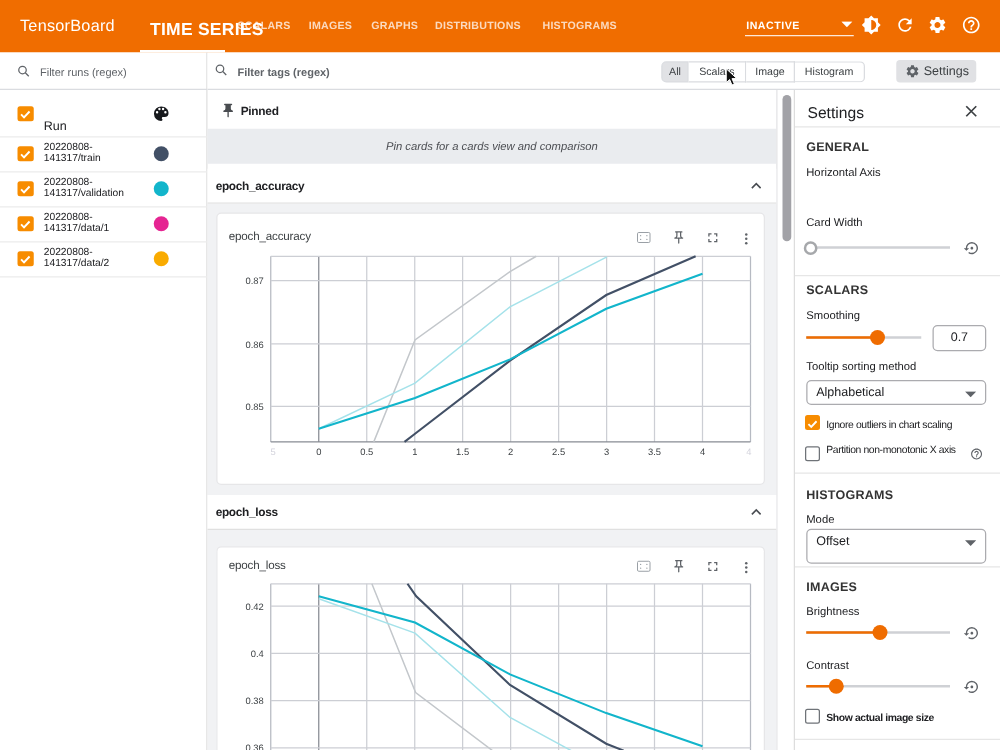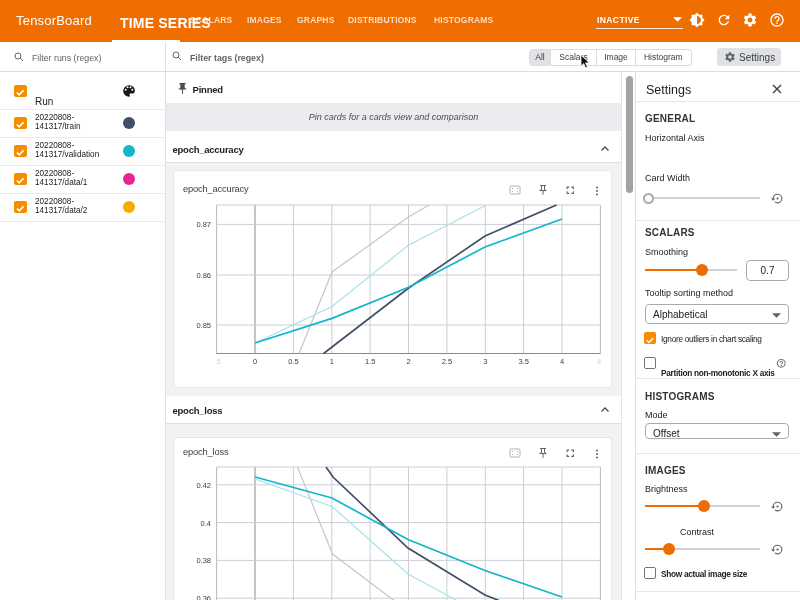--- a/index.html
+++ b/index.html
@@ -237,40 +237,40 @@
 <div class="abs" style="left:746px;top:260px;width:43px;height:21px;box-sizing:border-box;border:1px solid #ababaf;border-radius:4px;font-size:10px;color:#202124;line-height:20px;text-align:center">0.7</div>
 <div style="position:absolute;left:645px;top:288px;font-size:9px;color:#202124;font-weight:400;white-space:nowrap;text-align:right;">Tooltip sorting method</div>
 <div style="position:absolute;left:645px;top:304px;width:144px;height:20px;box-sizing:border-box;border:1px solid #ababaf;border-radius:4px;background:#fff;font-size:10px;color:#202124;line-height:19px;padding-left:7px">Alphabetical<svg style="position:absolute;right:7px;top:7.5px" width="9" height="5" viewBox="0 0 10 5">
         <path d="M0 0 L10 0 L5 5 Z" fill="#5f6368"></path>
       </svg></div>
 <div style="position:absolute;left:644px;top:332px;width:12px;height:12px;background:#f78c00;border-radius:2px"><svg width="12" height="12" viewBox="0 0 24 24">
         <polyline points="5.5,12.5 10,17 18.5,8" fill="none" stroke="#fff" stroke-width="3"></polyline>
       </svg></div>
 <div style="position:absolute;left:661px;top:334px;font-size:8.3px;color:#202124;font-weight:400;white-space:nowrap;letter-spacing:-0.3px">Ignore outliers in chart scaling</div>
 <div style="position:absolute;left:644px;top:356.5px;width:12px;height:12px;box-sizing:border-box;border:1.6px solid #6f7378;border-radius:2px;background:#fff"></div>
-<div style="position:absolute;left:661px;top:368px;font-size:8.3px;color:#202124;font-weight:700;white-space:nowrap;letter-spacing:-0.3px">Partition non-monotonic X axis</div>
+<div style="position:absolute;left:661px;top:354px;font-size:8.3px;color:#202124;font-weight:400;white-space:nowrap;letter-spacing:-0.3px">Partition non-monotonic X axis</div>
 <svg style="position:absolute;left:776px;top:357.5px" width="10.5" height="10.5" viewBox="0 0 24 24">
       <path fill="#5f6368" d="M11 18h2v-2h-2v2zm1-16C6.48 2 2 6.48 2 12s4.48 10 10 10 10-4.48 10-10S17.52 2 12 2zm0 18c-4.41 0-8-3.59-8-8s3.59-8 8-8 8 3.59 8 8-3.59 8-8 8zm0-14c-2.21 0-4 1.79-4 4h2c0-1.1.9-2 2-2s2 .9 2 2c0 2-3 1.75-3 5h2c0-2.25 3-2.5 3-5 0-2.21-1.79-4-4-4z"></path>
     </svg>
 <div style="position:absolute;left:636px;top:378px;width:164px;height:1px;background:#e6e6e6"></div>
 <div style="position:absolute;left:645px;top:390.5px;font-size:10px;color:#333;font-weight:700;white-space:nowrap;letter-spacing:0.2px">HISTOGRAMS</div>
 <div style="position:absolute;left:645px;top:410px;font-size:9px;color:#202124;font-weight:400;white-space:nowrap;">Mode</div>
-<div style="position:absolute;left:645px;top:423px;width:144px;height:16px;box-sizing:border-box;border:1px solid #ababaf;border-radius:4px;background:#fff;font-size:10px;color:#202124;line-height:19px;padding-left:7px">Offset<svg style="position:absolute;right:7px;top:7.5px" width="9" height="5" viewBox="0 0 10 5">
+<div style="position:absolute;left:645px;top:423px;width:144px;height:28px;box-sizing:border-box;border:1px solid #ababaf;border-radius:4px;background:#fff;font-size:10px;color:#202124;line-height:19px;padding-left:7px">Offset<svg style="position:absolute;right:7px;top:7.5px" width="9" height="5" viewBox="0 0 10 5">
         <path d="M0 0 L10 0 L5 5 Z" fill="#5f6368"></path>
       </svg></div>
 <div style="position:absolute;left:636px;top:453px;width:164px;height:1px;background:#e6e6e6"></div>
 <div style="position:absolute;left:645px;top:465px;font-size:10px;color:#333;font-weight:700;white-space:nowrap;letter-spacing:0.2px">IMAGES</div>
 <div style="position:absolute;left:645px;top:483.5px;font-size:9px;color:#202124;font-weight:400;white-space:nowrap;">Brightness</div>
 <div style="position:absolute;left:645px;top:505px;width:115px;height:2px;background:#cfd1d5"></div>
     <div style="position:absolute;left:645px;top:505px;width:58.5px;height:2px;background:#ef6c00"></div>
     <div style="position:absolute;left:697.5px;top:500px;width:12px;height:12px;border-radius:50%;background:#ef6c00"></div>
 <svg style="position:absolute;left:770.5px;top:499.5px" width="13" height="13" viewBox="0 0 24 24">
       <path fill="#5f6368" d="M14 12c0-1.1-.9-2-2-2s-2 .9-2 2 .9 2 2 2 2-.9 2-2zm-2-9a9 9 0 0 0-9 9H0l4 4 4-4H5a7 7 0 1 1 7 7c-1.51 0-2.91-.49-4.06-1.3l-1.42 1.44A9 9 0 1 0 12 3z"></path>
     </svg>
-<div style="position:absolute;left:645px;top:526.5px;font-size:9px;color:#202124;font-weight:400;white-space:nowrap;margin-left:35px;">Contrast</div>
+<div style="position:absolute;left:645px;top:526.5px;font-size:9px;color:#202124;font-weight:400;white-space:nowrap;">Contrast</div>
 <div style="position:absolute;left:645px;top:548px;width:115px;height:2px;background:#cfd1d5"></div>
     <div style="position:absolute;left:645px;top:548px;width:23.5px;height:2px;background:#ef6c00"></div>
     <div style="position:absolute;left:662.5px;top:543px;width:12px;height:12px;border-radius:50%;background:#ef6c00"></div>
 <svg style="position:absolute;left:770.5px;top:542.5px" width="13" height="13" viewBox="0 0 24 24">
       <path fill="#5f6368" d="M14 12c0-1.1-.9-2-2-2s-2 .9-2 2 .9 2 2 2 2-.9 2-2zm-2-9a9 9 0 0 0-9 9H0l4 4 4-4H5a7 7 0 1 1 7 7c-1.51 0-2.91-.49-4.06-1.3l-1.42 1.44A9 9 0 1 0 12 3z"></path>
     </svg>
 <div style="position:absolute;left:644px;top:567px;width:12px;height:12px;box-sizing:border-box;border:1.6px solid #6f7378;border-radius:2px;background:#fff"></div>
 <div style="position:absolute;left:661px;top:569px;font-size:8.3px;color:#202124;font-weight:700;white-space:nowrap;letter-spacing:-0.3px">Show actual image size</div>
 <div style="position:absolute;left:636px;top:591px;width:164px;height:1px;background:#e6e6e6"></div>
 </div>

